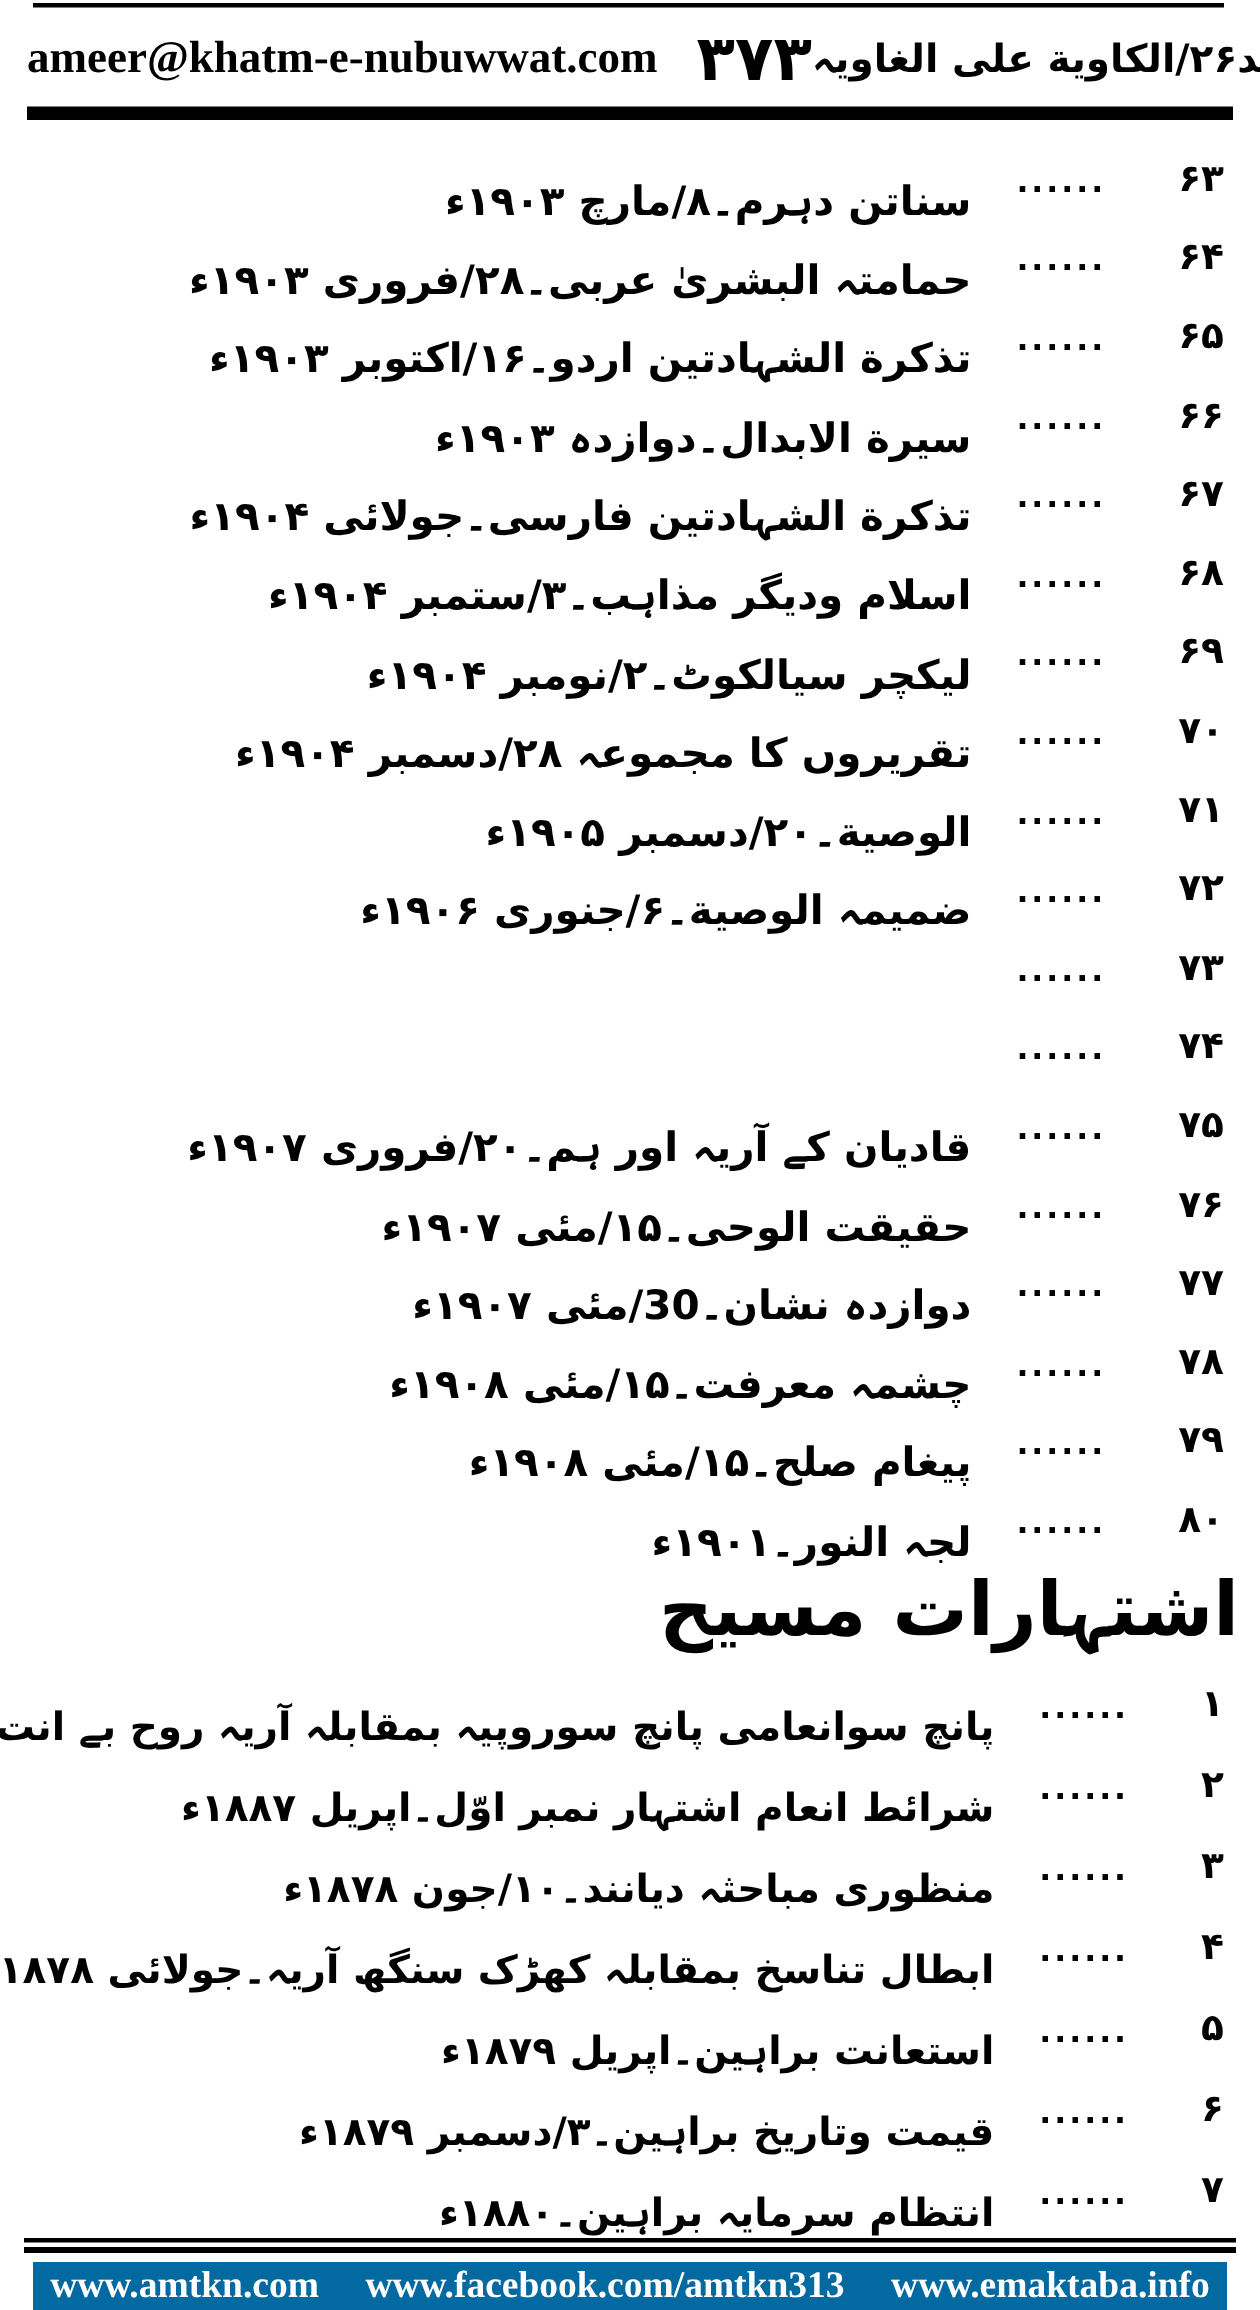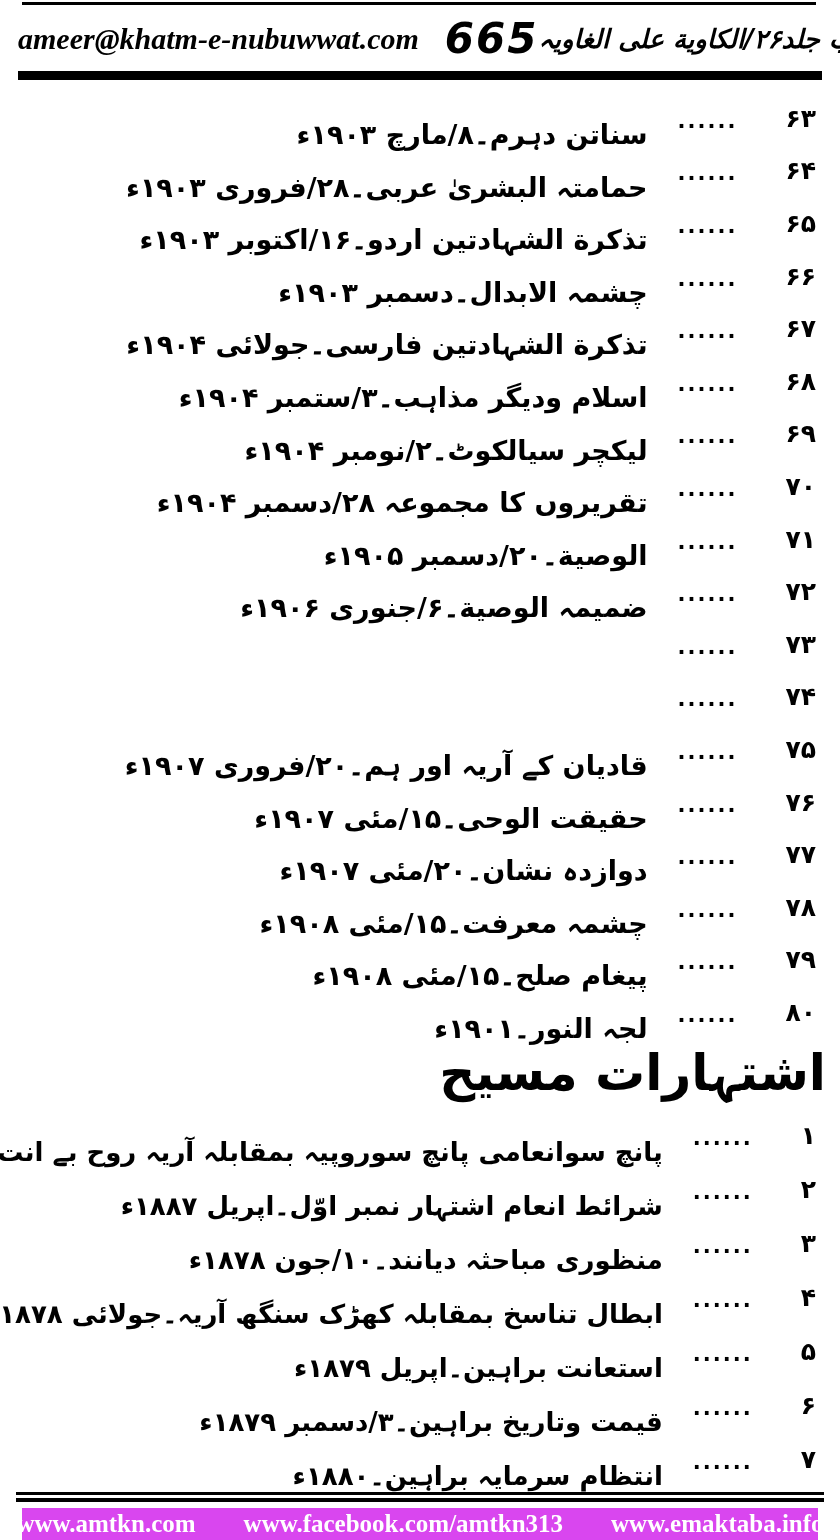--- a/index.html
+++ b/index.html
@@ -8,21 +8,21 @@
     font-family:"DejaVu Sans",sans-serif;position:relative;overflow:hidden;
     box-sizing:border-box;
   }
   
   .rule-top{height:3px;background:#000;margin:2px 24px 0 22px;}
   .rule-thick{height:9px;background:#000;margin:6px 18px 0 18px;}
   .rule-bottom-1{height:3px;background:#000;margin:5px 16px 0 16px;}
   .rule-bottom-2{height:4px;background:#000;margin:3px 16px 0 16px;}
 
   
-  .header{display:flex;align-items:center;padding:8px 8px 0 18px;height:52px;font-style:italic;}
+  .header{display:flex;align-items:center;padding:8px 8px 0 18px;height:52px;}
   .email{font-family:"Liberation Serif",serif;font-weight:bold;font-size:30px;white-space:nowrap;}
   .page-num{font-size:42px;font-weight:bold;margin-left:26px;line-height:1;letter-spacing:2px;}
   .book-title{margin-left:auto;direction:rtl;font-size:26px;font-weight:bold;padding-right:4px;white-space:nowrap;}
 
   
   .toc-list{margin-top:12px;}
   .toc-list.second{margin-top:0;}
   .toc-row{direction:rtl;display:flex;align-items:center;height:52.6px;padding-right:24px;}
   .toc-list.second .toc-row{height:54px;}
   .toc-row .num{font-size:25px;font-weight:bold;line-height:1;margin-left:48px;}
@@ -30,35 +30,35 @@
   .toc-row .title{font-size:27px;font-weight:bold;margin-right:30px;white-space:nowrap;line-height:1.1;margin-top:33px;}
   .toc-list.second .toc-row .title{font-size:26px;}
 
   .section-heading{
     direction:rtl;text-align:right;font-size:50px;font-weight:bold;
     margin:0;padding:2px 14px 0 0;height:68px;line-height:64px;
   }
 
   
   .footer-bar{
-    margin:6px 22px 0 22px;height:33px;background:#d946ef;color:#fff;
-    display:flex;align-items:center;justify-content:center;gap:48px;
+    margin:6px 22px 0 22px;height:33px;background:#0369a1;color:#fff;
+    display:flex;align-items:center;justify-content:center;gap:31px;
     font-family:"Liberation Serif",serif;font-weight:bold;font-size:25px;white-space:nowrap;
   }
 </style>
 </head>
 <body>
 
 <div class="page">
 
   <div class="rule-top"></div>
 
   <div class="header">
     <span class="email">ameer@khatm-e-nubuwwat.com</span>
-    <span class="page-num">665</span>
+    <span class="page-num">۳۷۳</span>
     <span class="book-title">احتساب جلد۲۶/الکاویة علی الغاویہ</span>
   </div>
 
   <div class="rule-thick"></div>
 
   <div class="toc-list first">
       <div class="toc-row">
         <span class="num">۶۳</span>
         <span class="dots">......</span>
         <span class="title">سناتن دہرم۔۸/مارچ ۱۹۰۳ء</span>
@@ -69,21 +69,21 @@
         <span class="title">حمامتہ البشریٰ عربی۔۲۸/فروری ۱۹۰۳ء</span>
       </div>
       <div class="toc-row">
         <span class="num">۶۵</span>
         <span class="dots">......</span>
         <span class="title">تذکرة الشہادتین اردو۔۱۶/اکتوبر ۱۹۰۳ء</span>
       </div>
       <div class="toc-row">
         <span class="num">۶۶</span>
         <span class="dots">......</span>
-        <span class="title">چشمہ الابدال۔دسمبر ۱۹۰۳ء</span>
+        <span class="title">سیرة الابدال۔دوازدہ ۱۹۰۳ء</span>
       </div>
       <div class="toc-row">
         <span class="num">۶۷</span>
         <span class="dots">......</span>
         <span class="title">تذکرة الشہادتین فارسی۔جولائی ۱۹۰۴ء</span>
       </div>
       <div class="toc-row">
         <span class="num">۶۸</span>
         <span class="dots">......</span>
         <span class="title">اسلام ودیگر مذاہب۔۳/ستمبر ۱۹۰۴ء</span>
@@ -122,21 +122,21 @@
         <span class="title">قادیان کے آریہ اور ہم۔۲۰/فروری ۱۹۰۷ء</span>
       </div>
       <div class="toc-row">
         <span class="num">۷۶</span>
         <span class="dots">......</span>
         <span class="title">حقیقت الوحی۔۱۵/مئی ۱۹۰۷ء</span>
       </div>
       <div class="toc-row">
         <span class="num">۷۷</span>
         <span class="dots">......</span>
-        <span class="title">دوازدہ نشان۔۲۰/مئی ۱۹۰۷ء</span>
+        <span class="title">دوازدہ نشان۔30/مئی ۱۹۰۷ء</span>
       </div>
       <div class="toc-row">
         <span class="num">۷۸</span>
         <span class="dots">......</span>
         <span class="title">چشمہ معرفت۔۱۵/مئی ۱۹۰۸ء</span>
       </div>
       <div class="toc-row">
         <span class="num">۷۹</span>
         <span class="dots">......</span>
         <span class="title">پیغام صلح۔۱۵/مئی ۱۹۰۸ء</span>

